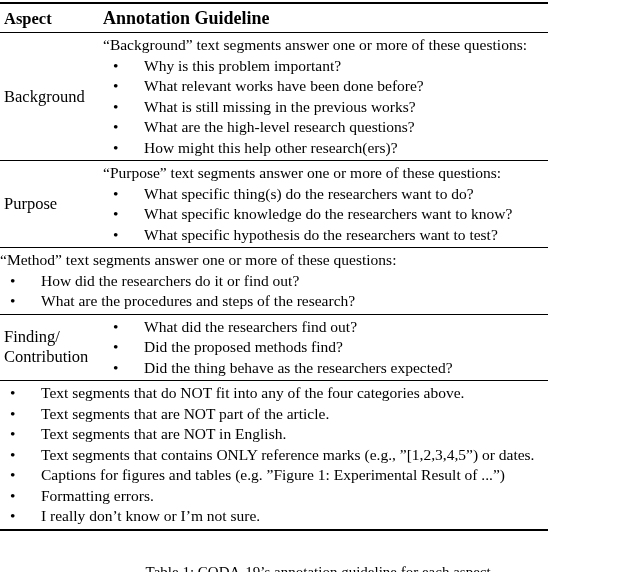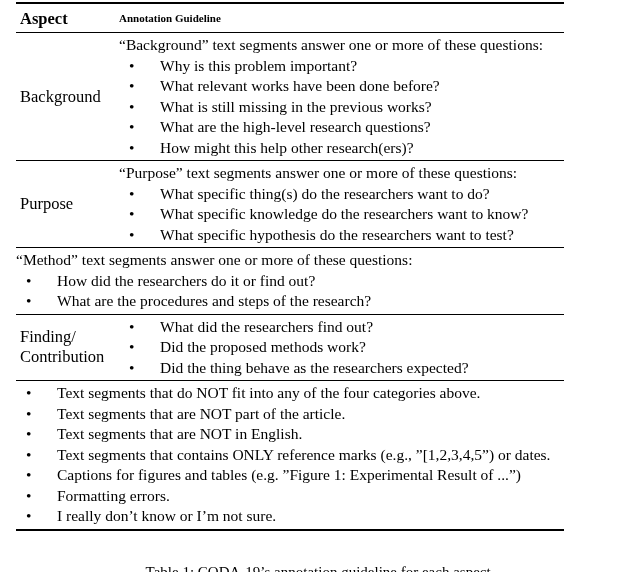--- a/index.html
+++ b/index.html
@@ -5,21 +5,21 @@
   html,body{margin:0;padding:0;background:#ffffff;}
   .page{
     position:relative;
     width:640px;height:572px;
     background:#ffffff;
     overflow:hidden;
     color:#000000;
     font-family:"Liberation Serif","DejaVu Serif",serif;
   }
   .tbl{
-    position:absolute;left:16px;top:2px;width:548px;
+    position:absolute;left:0;top:2px;width:548px;
     border-top:2px solid #000;
     border-bottom:2px solid #000;
     box-sizing:border-box;
   }
   .hdr{
     display:flex;
     padding:4px 0 3px 0;
     border-bottom:1.5px solid #000;
     font-weight:bold;
     font-size:16.5px;
@@ -70,21 +70,21 @@
 </style>
 </head>
 <body>
 
 <div class="page">
 
   <div class="tbl">
 
     <div class="hdr">
       <div class="c1">Aspect</div>
-      <div class="c2" style="font-weight:bold;font-size:11px;line-height:21px;">Annotation Guideline</div>
+      <div class="c2" style="font-weight:bold;font-size:18px;line-height:21px;">Annotation Guideline</div>
     </div>
 
     <div>
   <div class="row">
     <div class="c1">
       <div class="aspect">
               <div>Background</div>
             </div>
     </div>
     <div class="c2">
@@ -156,21 +156,21 @@
               <div>Contribution</div>
             </div>
     </div>
     <div class="c2">
             <div class="bullet">
               <span class="dot">•</span>
               <span class="btxt">What did the researchers find out?</span>
             </div>
             <div class="bullet">
               <span class="dot">•</span>
-              <span class="btxt">Did the proposed methods work?</span>
+              <span class="btxt">Did the proposed methods find?</span>
             </div>
             <div class="bullet">
               <span class="dot">•</span>
               <span class="btxt">Did the thing behave as the researchers expected?</span>
             </div>
           </div>
   </div>
 
   <div class="row">
     <div class="c2">

